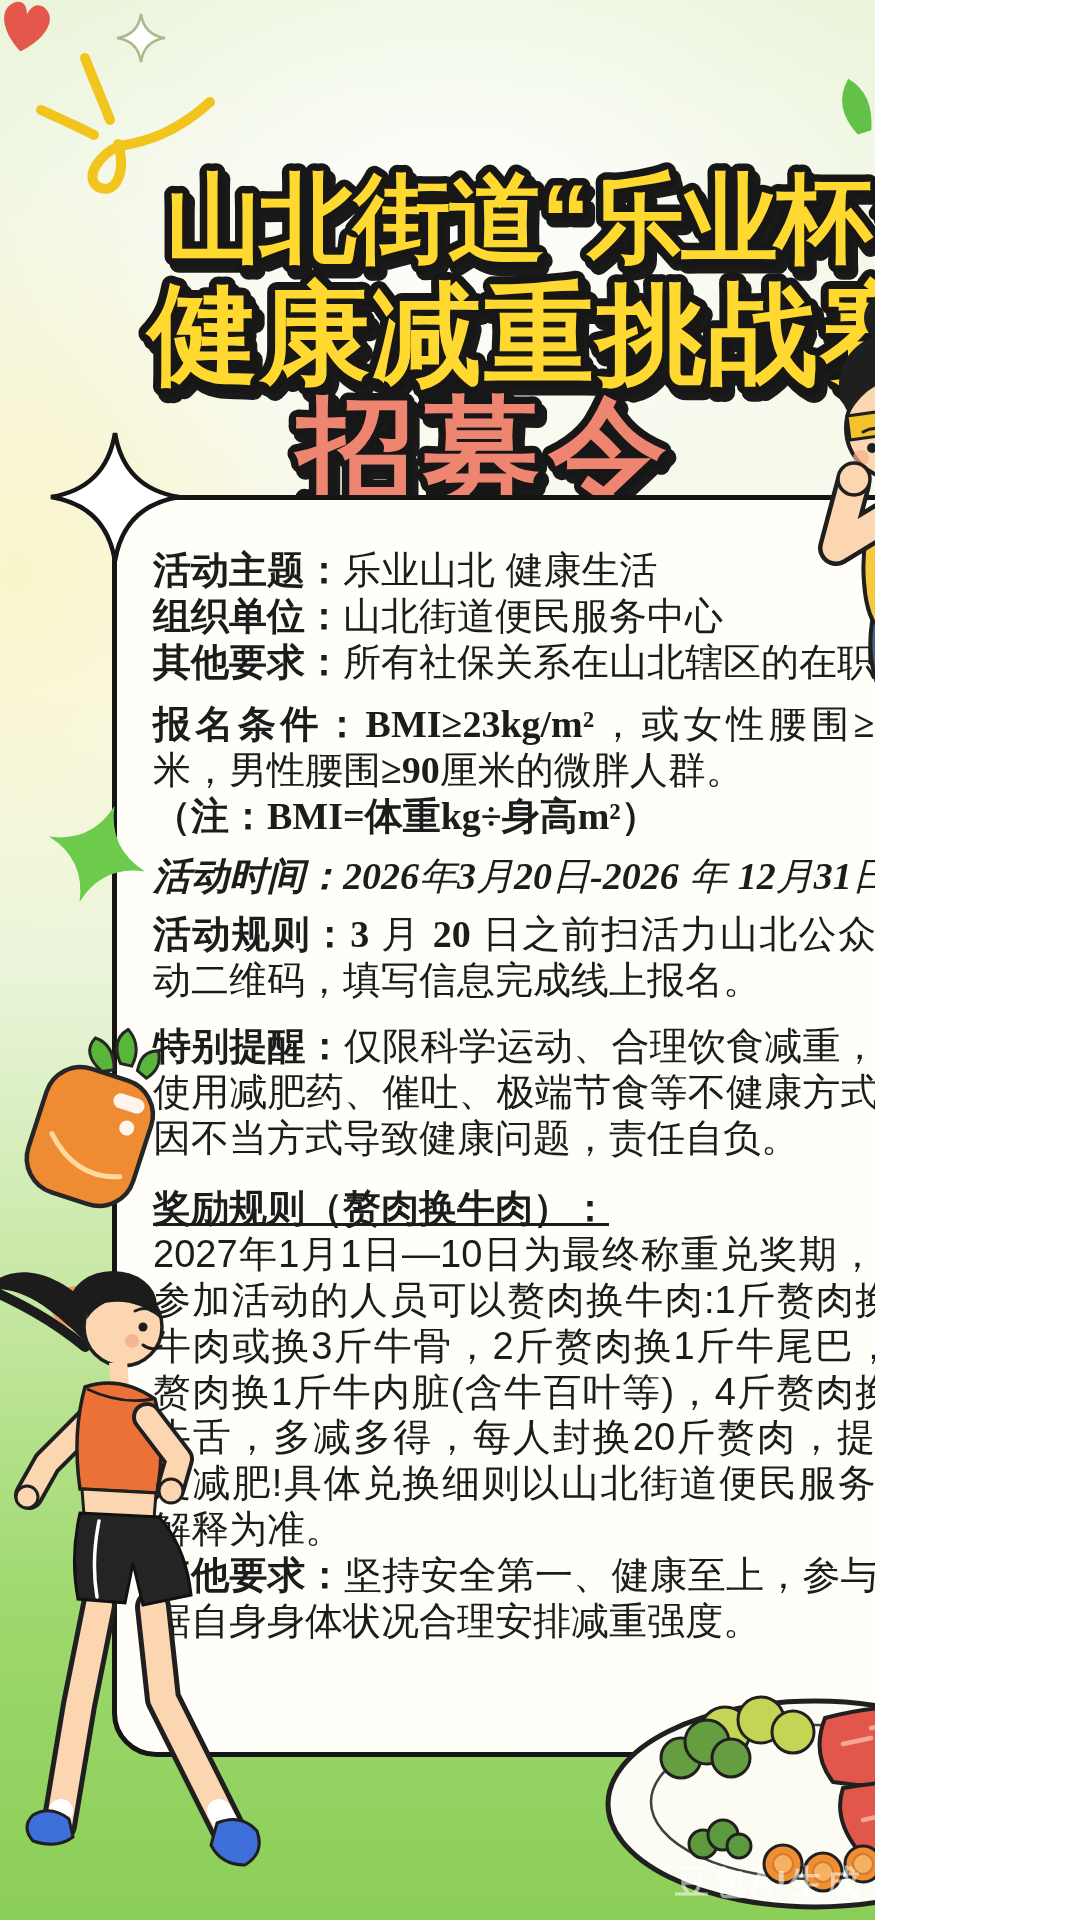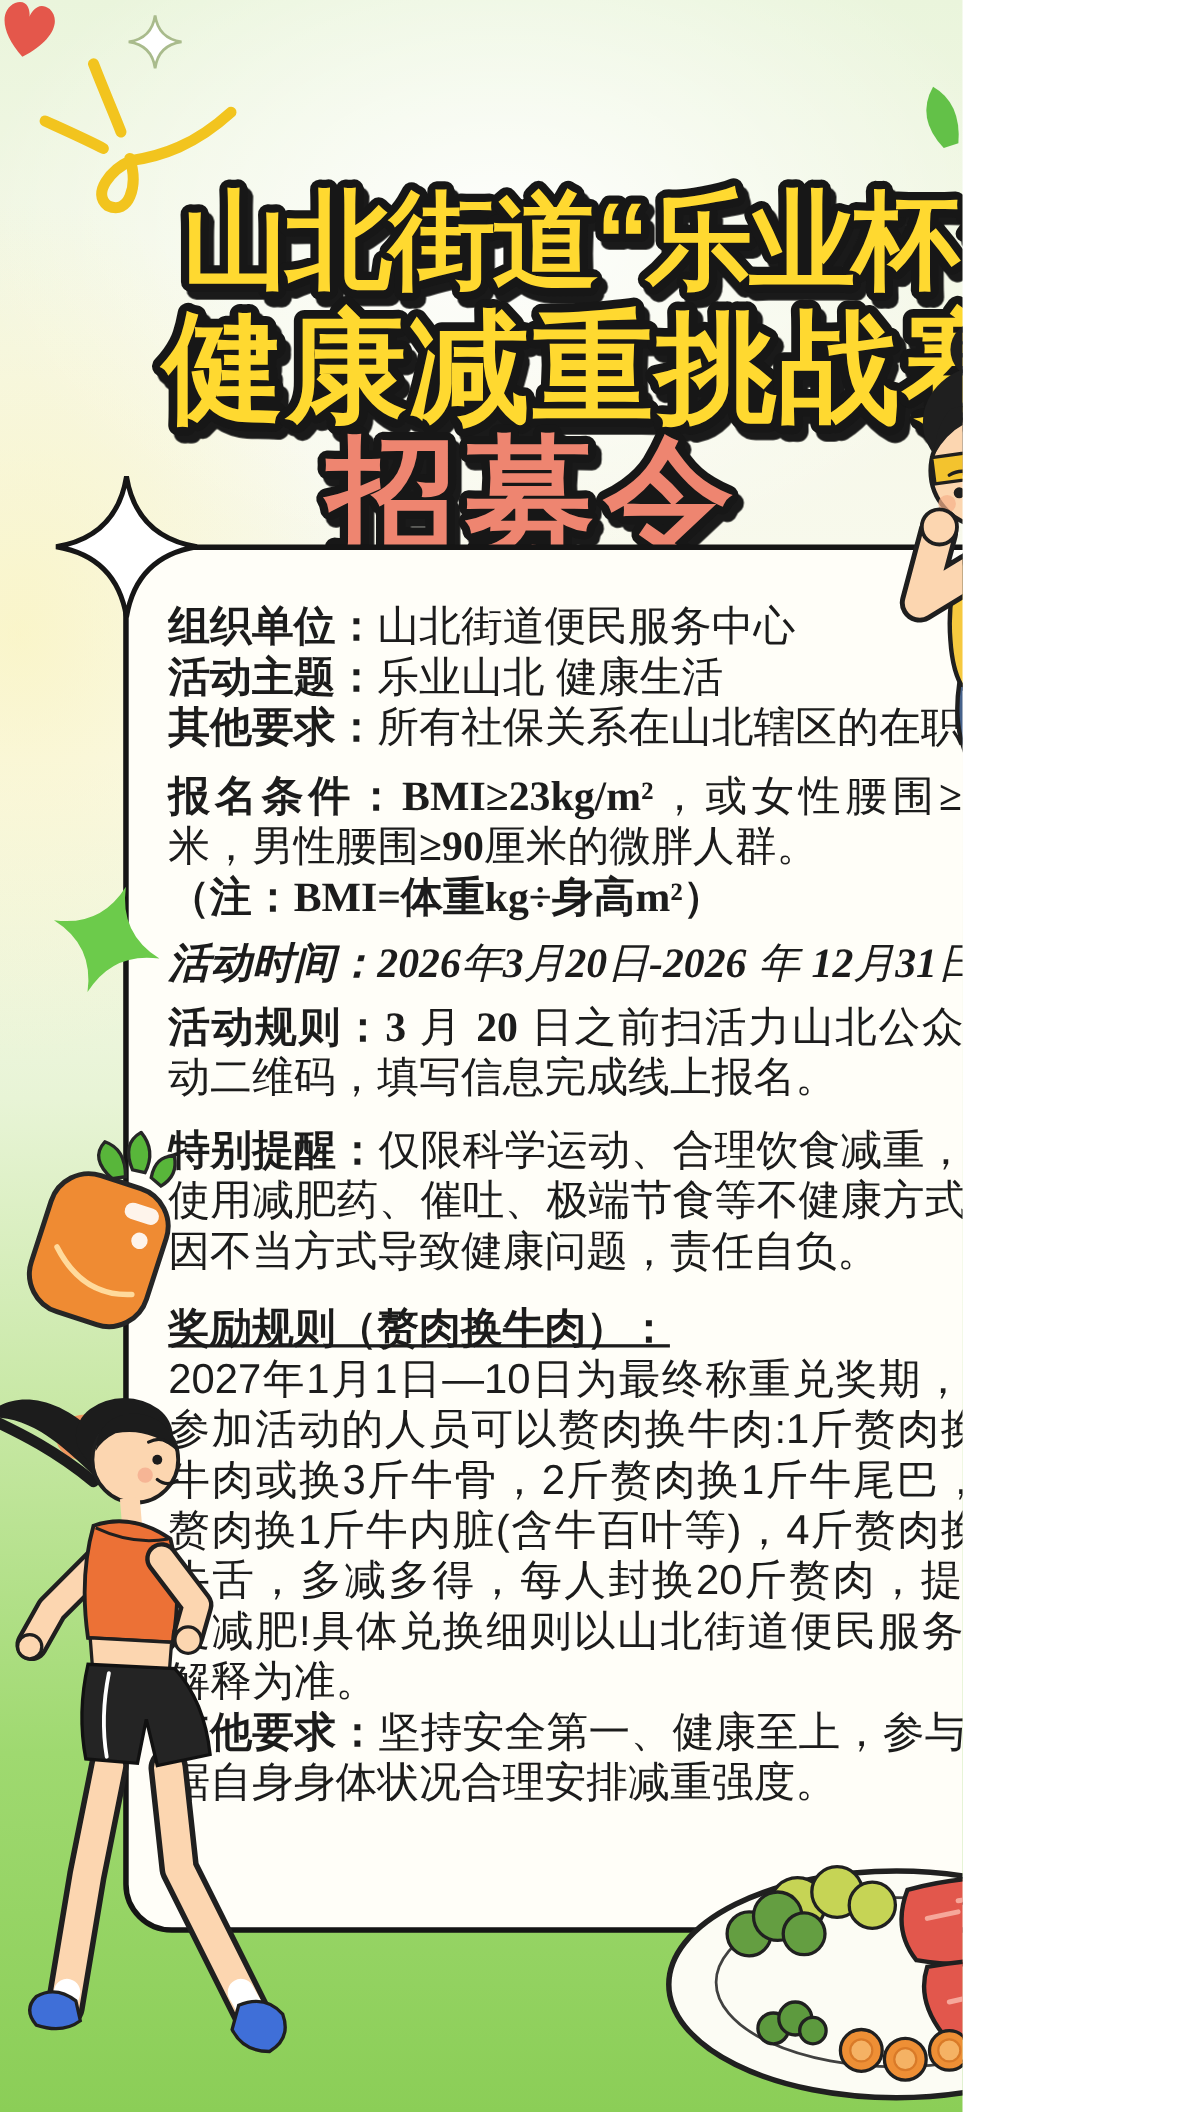--- a/index.html
+++ b/index.html
@@ -77,22 +77,22 @@
   </svg>
 
   <svg id="title-svg" class="abs" viewBox="0 0 1080 470">
     <text x="540" y="222" font-size="97" letter-spacing="-3" fill="#ffd930" stroke-width="15" style="filter:drop-shadow(5px 7px 0 #1a1a1a);">山北街道“乐业杯”</text>
     <text x="540" y="342" font-size="110" letter-spacing="2" fill="#ffd930" stroke-width="16" style="filter:drop-shadow(5px 7px 0 #1a1a1a);">健康减重挑战赛</text>
     <text x="486" y="462" font-size="118" letter-spacing="8" fill="#ee8570" stroke-width="15" style="filter:drop-shadow(5px 7px 0 #1a1a1a);">招募令</text>
   </svg>
 
   <div id="card" class="abs">
     <div class="s-basic">
+      <p><span class="lbl">活动主题：</span><span>乐业山北 健康生活</span></p>
       <p><span class="lbl">组织单位：</span><span>山北街道便民服务中心</span></p>
-      <p><span class="lbl">活动主题：</span><span>乐业山北 健康生活</span></p>
       <p><span class="lbl">其他要求：</span><span>所有社保关系在山北辖区的在职人员</span></p>
     </div>
 
     <div class="s-signup">
       <p><span class="lbl">报名条件：</span><span class="autoserif"><span class="lat">BMI≥23kg/m²</span>，或女性腰围<span class="lat">≥80</span>厘米，男性腰围<span class="lat">≥90</span>厘米的微胖人群。</span></p>
       <p class="note-line autoserif">（注：<span class="lat">BMI=</span>体重<span class="lat">kg÷</span>身高<span class="lat">m²</span>）</p>
     </div>
 
     <div class="s-time">
       <p><span class="lbl">活动时间：</span><span class="autoserif"><span class="lat">2026</span>年<span class="lat">3</span>月<span class="lat">20</span>日<span class="lat">-2026</span> 年 <span class="lat">12</span>月<span class="lat">31</span>日</span></p>
@@ -276,14 +276,15 @@
     <g>
       <circle cx="208" cy="192" r="19" fill="#ee8f35" stroke="#202020" stroke-width="3"></circle>
       <circle cx="208" cy="192" r="10" fill="#f5b264" stroke="#d97a28" stroke-width="2"></circle>
       <circle cx="248" cy="200" r="19" fill="#ee8f35" stroke="#202020" stroke-width="3"></circle>
       <circle cx="248" cy="200" r="10" fill="#f5b264" stroke="#d97a28" stroke-width="2"></circle>
       <circle cx="288" cy="192" r="18" fill="#ee8f35" stroke="#202020" stroke-width="3"></circle>
       <circle cx="288" cy="192" r="10" fill="#f5b264" stroke="#d97a28" stroke-width="2"></circle>
     </g>
   </svg>
 
+  <div id="watermark" class="abs">豆包AI生成</div>
 
 </div>
 
 </body></html>

